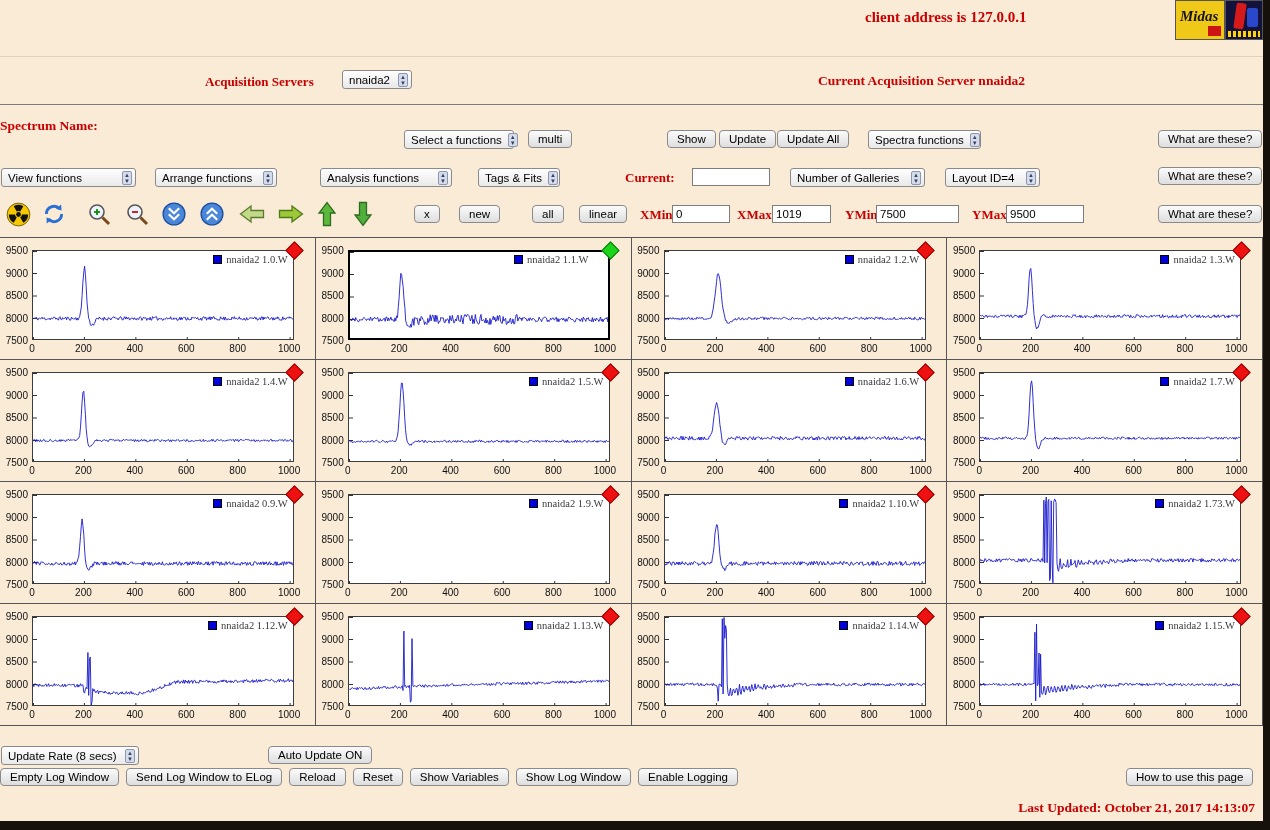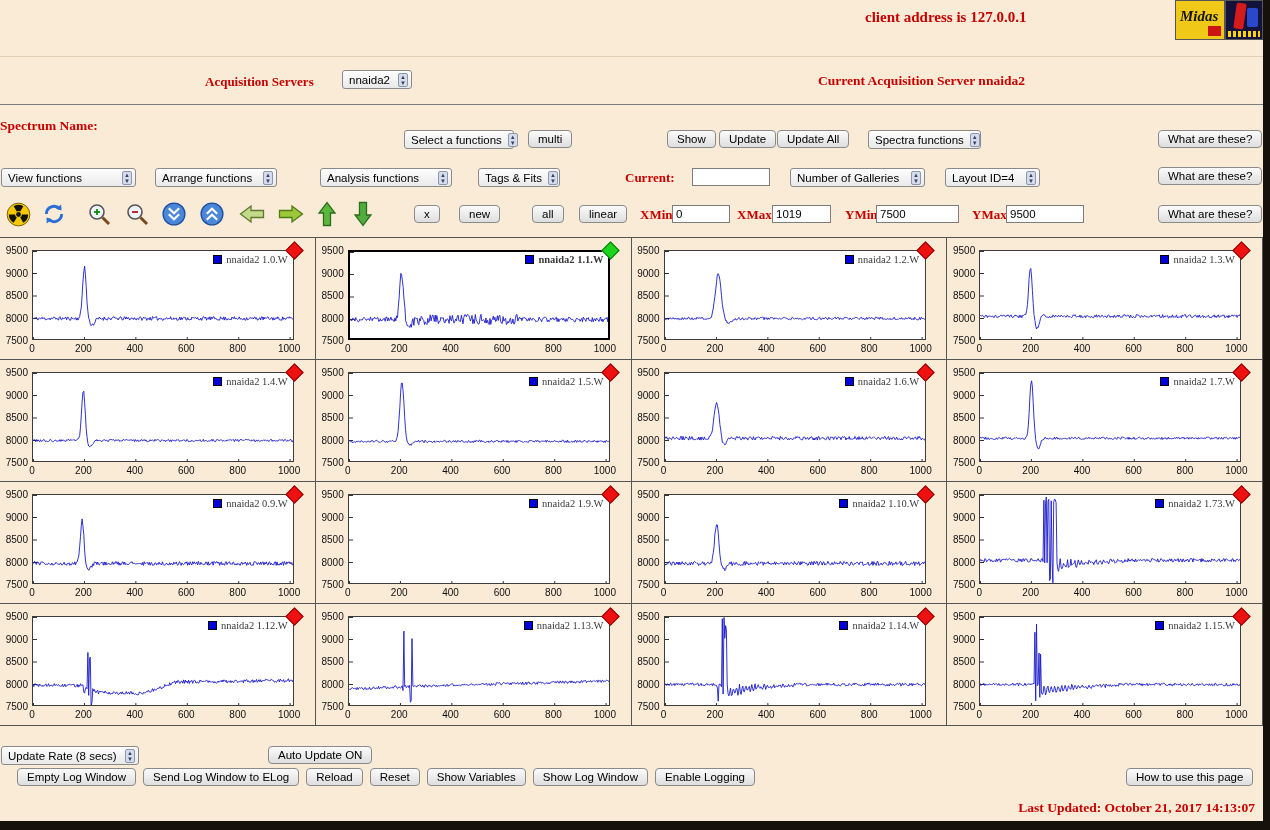--- a/index.html
+++ b/index.html
@@ -59,21 +59,21 @@
   .sel svg.plot { border:2px solid #000; }
   .legend { position:absolute; display:flex; align-items:center; gap:4px; }
   .swatch { width:9px; height:9px; background:#0000dd; border:1px solid #000; display:inline-block; }
   .llabel { font-size:10.5px; color:#3a3a3a; font-family:"Liberation Serif",serif; }
   .diamond { position:absolute; top:6px; right:14px; width:13px; height:13px; transform:rotate(45deg); }
   .diamond.red { background:#ee1111; border:1px solid #990000; }
   .diamond.green { background:#1cd41c; border:1px solid #0a7a0a; }
 
   
   .footer { position:relative; height:96px; }
-  .log-buttons { position:absolute; left:17px; top:42px; display:flex; gap:7px; }
+  .log-buttons { position:absolute; left:0; top:42px; display:flex; gap:7px; }
   .last-updated { position:absolute; right:8px; top:74px; font-size:13.5px; }
 </style>
 </head>
 <body>
 
 <div class="page">
 
   <div class="header">
     <div class="client redtext">client address is 127.0.0.1</div>
     <div class="logos">
@@ -308,21 +308,21 @@
           <line x1="0" y1="22.5" x2="4" y2="22.5" stroke="#333" stroke-width="1"></line>
           <line x1="0" y1="0.5" x2="4" y2="0.5" stroke="#333" stroke-width="1"></line>
           <line x1="0.5" y1="86" x2="0.5" y2="90" stroke="#333" stroke-width="1"></line>
           <line x1="51.42296368989205" y1="86" x2="51.42296368989205" y2="90" stroke="#333" stroke-width="1"></line>
           <line x1="102.8459273797841" y1="86" x2="102.8459273797841" y2="90" stroke="#333" stroke-width="1"></line>
           <line x1="154.26889106967616" y1="86" x2="154.26889106967616" y2="90" stroke="#333" stroke-width="1"></line>
           <line x1="205.6918547595682" y1="86" x2="205.6918547595682" y2="90" stroke="#333" stroke-width="1"></line>
           <line x1="257.11481844946024" y1="86" x2="257.11481844946024" y2="90" stroke="#333" stroke-width="1"></line>
           <path d="M0.0 66.7L0.8 68.0L1.6 69.0L2.5 66.3L3.3 66.9L4.1 66.7L4.9 69.1L5.7 65.6L6.6 67.6L7.4 68.4L8.2 69.9L9.0 69.5L9.8 67.3L10.6 68.2L11.5 67.7L12.3 68.1L13.1 66.5L13.9 65.3L14.7 66.4L15.6 67.2L16.4 68.5L17.2 67.0L18.0 67.2L18.8 66.9L19.6 68.5L20.5 65.0L21.3 67.5L22.1 68.7L22.9 66.4L23.7 66.9L24.6 65.2L25.4 66.4L26.2 67.0L27.0 66.1L27.8 65.4L28.7 69.4L29.5 69.1L30.3 66.7L31.1 69.0L31.9 68.4L32.8 68.1L33.6 66.6L34.4 66.3L35.2 69.3L36.0 65.2L36.8 65.0L37.7 69.0L38.5 65.9L39.3 68.5L40.1 67.4L40.9 65.1L41.8 68.2L42.6 67.8L43.4 67.8L44.2 69.6L45.0 65.8L45.8 68.8L46.7 63.8L47.5 65.6L48.3 54.7L49.1 46.2L49.9 33.1L50.8 21.3L51.6 22.6L52.4 28.9L53.2 35.3L54.0 47.2L54.9 55.6L55.7 68.9L56.5 71.3L57.3 73.8L58.1 73.5L59.0 74.5L59.8 75.5L60.6 72.4L61.4 75.2L62.2 69.0L63.0 66.6L63.9 73.4L64.7 65.4L65.5 66.1L66.3 66.5L67.1 66.0L68.0 71.3L68.8 72.7L69.6 66.6L70.4 68.9L71.2 64.4L72.1 65.5L72.9 67.4L73.7 68.3L74.5 72.6L75.3 69.9L76.1 71.6L77.0 72.6L77.8 66.4L78.6 70.5L79.4 68.9L80.2 62.8L81.1 68.9L81.9 65.0L82.7 62.9L83.5 64.8L84.3 69.5L85.2 63.0L86.0 69.7L86.8 63.5L87.6 67.1L88.4 71.6L89.2 69.5L90.1 69.4L90.9 65.3L91.7 66.3L92.5 65.9L93.3 65.9L94.2 70.4L95.0 70.9L95.8 67.5L96.6 68.5L97.4 66.8L98.3 67.6L99.1 71.4L99.9 63.7L100.7 67.6L101.5 68.9L102.3 63.4L103.2 67.6L104.0 71.1L104.8 69.5L105.6 67.0L106.4 68.9L107.3 64.4L108.1 63.1L108.9 68.9L109.7 69.2L110.5 69.5L111.3 63.3L112.2 67.4L113.0 71.8L113.8 65.4L114.6 62.8L115.4 62.7L116.3 64.7L117.1 62.8L117.9 62.5L118.7 63.3L119.5 65.6L120.4 69.0L121.2 66.6L122.0 63.4L122.8 71.7L123.6 67.5L124.4 71.4L125.3 62.5L126.1 67.4L126.9 69.2L127.7 71.1L128.5 72.3L129.4 71.1L130.2 64.9L131.0 62.4L131.8 68.8L132.6 68.5L133.5 67.6L134.3 68.9L135.1 71.0L135.9 66.0L136.7 71.1L137.6 68.3L138.4 71.5L139.2 72.6L140.0 66.4L140.8 72.4L141.6 68.2L142.5 67.2L143.3 64.2L144.1 67.9L144.9 65.3L145.7 69.5L146.6 68.0L147.4 63.7L148.2 68.5L149.0 64.0L149.8 63.3L150.6 69.2L151.5 71.1L152.3 71.4L153.1 64.6L153.9 69.1L154.7 67.5L155.6 66.3L156.4 72.6L157.2 71.6L158.0 69.3L158.8 70.8L159.7 67.5L160.5 66.1L161.3 71.6L162.1 70.9L162.9 66.9L163.8 71.9L164.6 71.8L165.4 66.3L166.2 62.9L167.0 62.6L167.8 69.1L168.7 66.6L169.5 65.1L170.3 67.1L171.1 66.0L171.9 68.7L172.8 65.6L173.6 65.9L174.4 65.4L175.2 66.5L176.0 66.3L176.9 68.8L177.7 68.7L178.5 66.5L179.3 68.7L180.1 65.7L180.9 67.0L181.8 68.3L182.6 66.4L183.4 66.4L184.2 67.2L185.0 67.9L185.9 69.9L186.7 69.2L187.5 69.2L188.3 68.6L189.1 65.1L189.9 66.9L190.8 67.8L191.6 69.7L192.4 67.3L193.2 66.1L194.0 65.5L194.9 65.1L195.7 65.4L196.5 66.1L197.3 69.6L198.1 68.0L199.0 69.7L199.8 68.4L200.6 66.2L201.4 67.5L202.2 66.3L203.1 65.9L203.9 67.7L204.7 67.8L205.5 65.8L206.3 65.2L207.1 69.5L208.0 66.4L208.8 69.8L209.6 67.4L210.4 67.4L211.2 66.8L212.1 66.4L212.9 68.1L213.7 66.3L214.5 68.5L215.3 69.5L216.1 66.7L217.0 69.3L217.8 67.4L218.6 65.2L219.4 65.5L220.2 65.8L221.1 67.5L221.9 67.7L222.7 67.3L223.5 68.4L224.3 69.7L225.2 69.9L226.0 67.4L226.8 66.1L227.6 67.0L228.4 67.4L229.3 67.2L230.1 69.3L230.9 67.7L231.7 66.4L232.5 69.7L233.3 65.1L234.2 66.8L235.0 67.4L235.8 69.4L236.6 66.2L237.4 66.8L238.3 65.6L239.1 68.6L239.9 68.0L240.7 68.4L241.5 69.7L242.4 65.6L243.2 69.9L244.0 67.1L244.8 66.9L245.6 69.0L246.4 66.0L247.3 67.2L248.1 67.7L248.9 69.5L249.7 67.3L250.5 65.1L251.4 69.1L252.2 67.0L253.0 69.9L253.8 67.4L254.6 67.4L255.4 66.1L256.3 66.9L257.1 65.3L257.9 69.9L258.7 67.0L259.5 65.8L260.4 68.6L261.2 66.3L262.0 68.6" fill="none" stroke="#1a1acd" stroke-width="0.9"></path>
         </svg>
-        <div class="legend" style="right: 27px; top: 16px; font-weight: bold;">
+        <div class="legend" style="right: 42px; top: 16px;">
           <span class="swatch"></span>
           <span class="llabel">nnaida2 1.1.W</span>
         </div>
         <span class="diamond green"></span>
       </div>
       <div class="cell">
         <span class="yl" style="top: 7px;">9500</span>
         <span class="yl" style="top: 29.5px;">9000</span>
         <span class="yl" style="top: 52px;">8500</span>
         <span class="yl" style="top: 74.5px;">8000</span>

